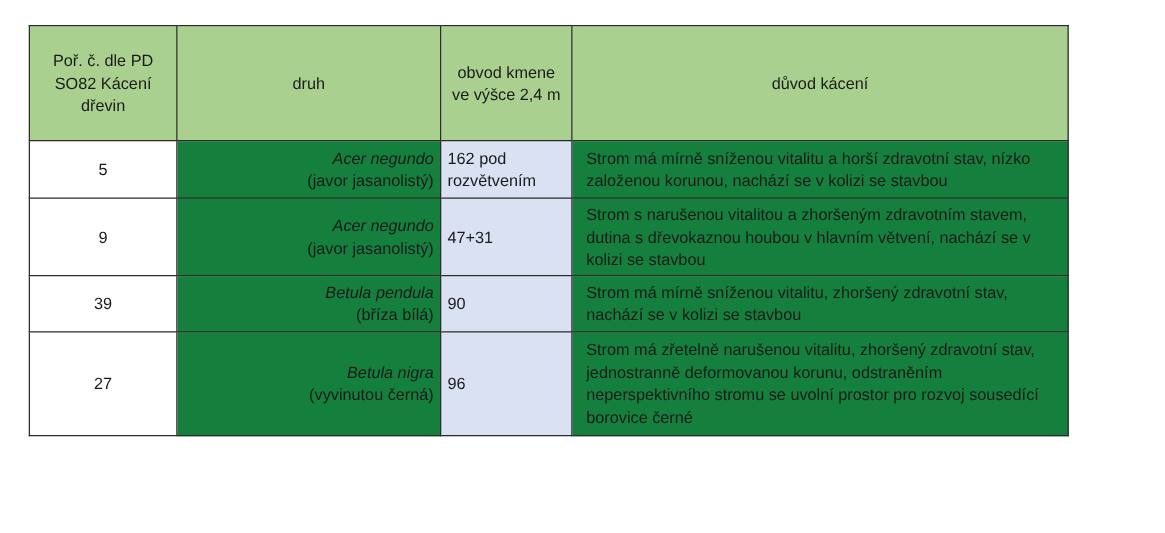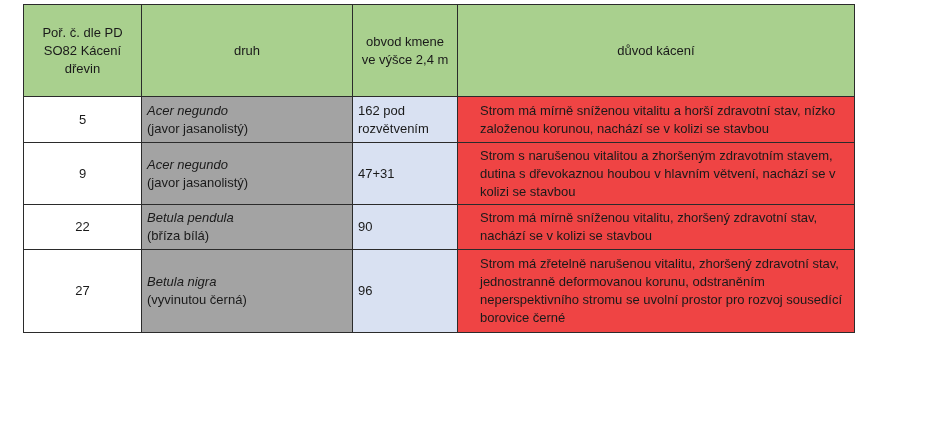--- a/index.html
+++ b/index.html
@@ -1,26 +1,26 @@
 <!DOCTYPE html>
 <html><head>
   <meta charset="utf-8">
   <style>
     html, body { margin: 0; padding: 0; background: #ffffff; }
     body { width: 932px; height: 426px; position: relative; overflow: hidden;
            font-family: "Liberation Sans", "DejaVu Sans", sans-serif; color: #1a1a1a; }
     .clipped-line { position: absolute; left: 0; top: -10px; width: 932px; height: 14px; overflow: hidden; }
-    table.trees { position: absolute; left: 23px; top: 4px; border-collapse: collapse;
+    table.trees { position: absolute; left: 23px; top: 20px; border-collapse: collapse;
                   table-layout: fixed; width: 831px; font-size: 13px; line-height: 18px; }
     table.trees th, table.trees td { border: 1.5px solid #2b2b2b; padding: 0 5px; vertical-align: middle; }
     table.trees thead th { background: #a9d08e; font-weight: normal; text-align: center; height: 91px; }
     table.trees td.num { text-align: center; background: #ffffff; }
-    table.trees td.species { text-align: left; background: #a3a3a3; }
+    table.trees td.species { text-align: right; background: #15803d; }
     table.trees td.circ { text-align: left; background: #d9e1f2; }
-    table.trees td.reason { text-align: left; background: #ef4444; padding-left: 22px; }
+    table.trees td.reason { text-align: left; background: #15803d; padding-left: 11px; }
     .latin { font-style: italic; display: block; }
     .common { display: block; }
     col.c1 { width: 118px; } col.c2 { width: 211px; } col.c3 { width: 105px; } col.c4 { width: 397px; }
     tr.r1 td { height: 45px; } tr.r2 td { height: 61px; } tr.r3 td { height: 62px; }
     tr.r4 td { height: 44px; } tr.r5 td { height: 82px; }
   </style>
 </head>
 <body>
 
 <div class="clipped-line"></div>
@@ -53,21 +53,21 @@
     <tr class="r2">
       <td class="num">9</td>
       <td class="species">
         <span class="latin">Acer negundo</span>
         <span class="common">(javor jasanolistý)</span>
       </td>
       <td class="circ">47+31</td>
       <td class="reason">Strom s narušenou vitalitou a zhoršeným zdravotním stavem, dutina s dřevokaznou houbou v hlavním větvení, nachází se v kolizi se stavbou</td>
     </tr>
     <tr class="r4">
-      <td class="num">22</td>
+      <td class="num">39</td>
       <td class="species">
         <span class="latin">Betula pendula</span>
         <span class="common">(bříza bílá)</span>
       </td>
       <td class="circ">90</td>
       <td class="reason">Strom má mírně sníženou vitalitu, zhoršený zdravotní stav, nachází se v kolizi se stavbou</td>
     </tr>
     <tr class="r5">
       <td class="num">27</td>
       <td class="species">

